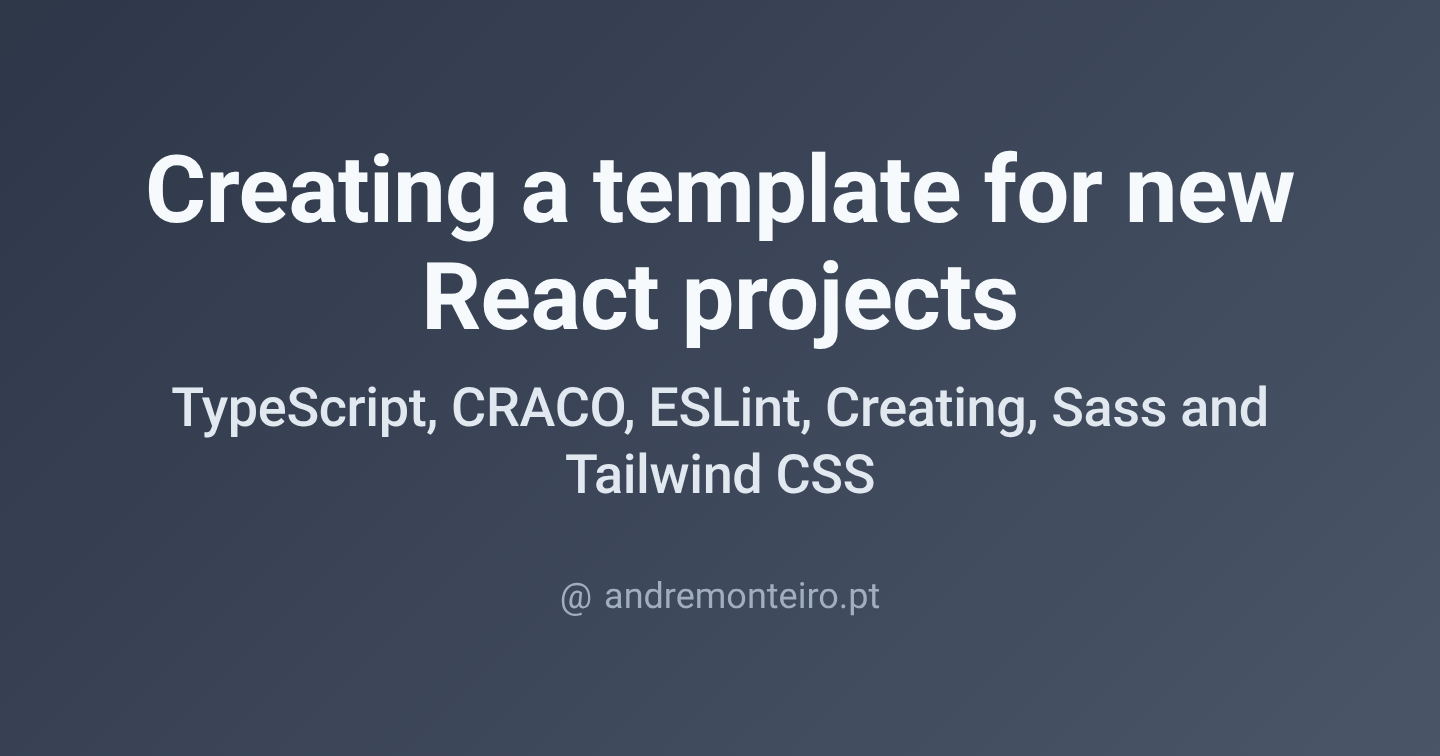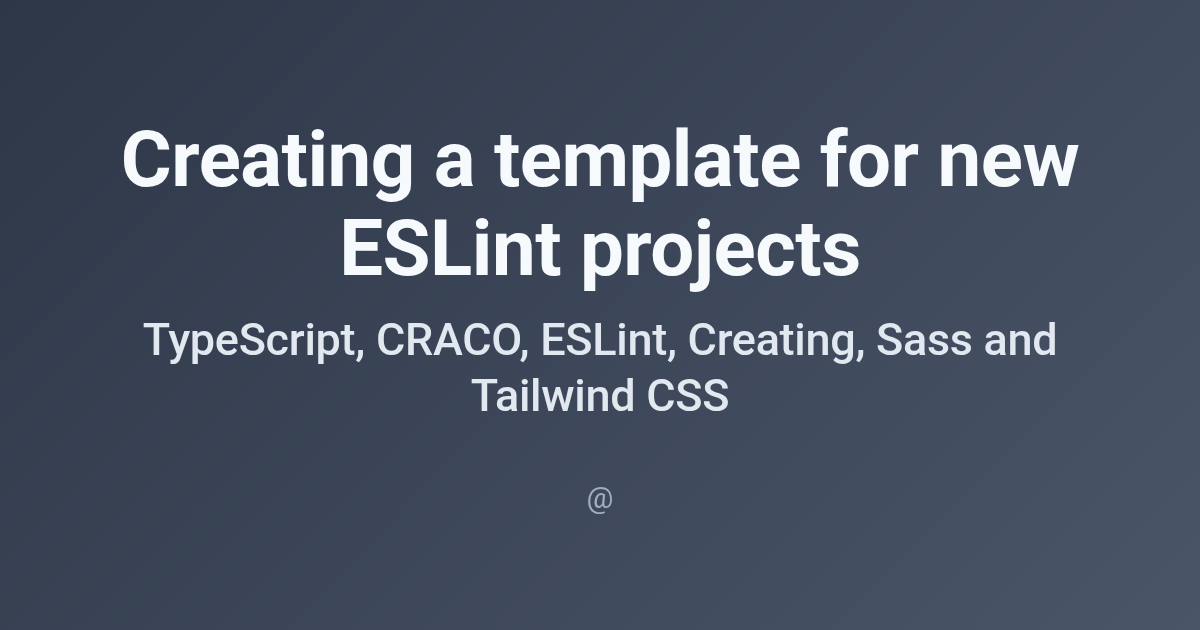--- a/index.html
+++ b/index.html
@@ -44,17 +44,18 @@
       align-items: center;
       gap: 10px;
     }
     .at-symbol {
       color: #a0aec0;
     }
   </style>
 </head>
 <body>
 
-<h1 class="title">Creating a template for new ESLint projects</h1>
+<h1 class="title">Creating a template for new React projects</h1>
 <h2 class="subtitle">TypeScript, CRACO, ESLint, Creating, Sass and Tailwind CSS</h2>
 <div class="attribution">
   <span class="at-symbol">@</span>
+  <span>andremonteiro.pt</span>
 </div>
 
 </body></html>

